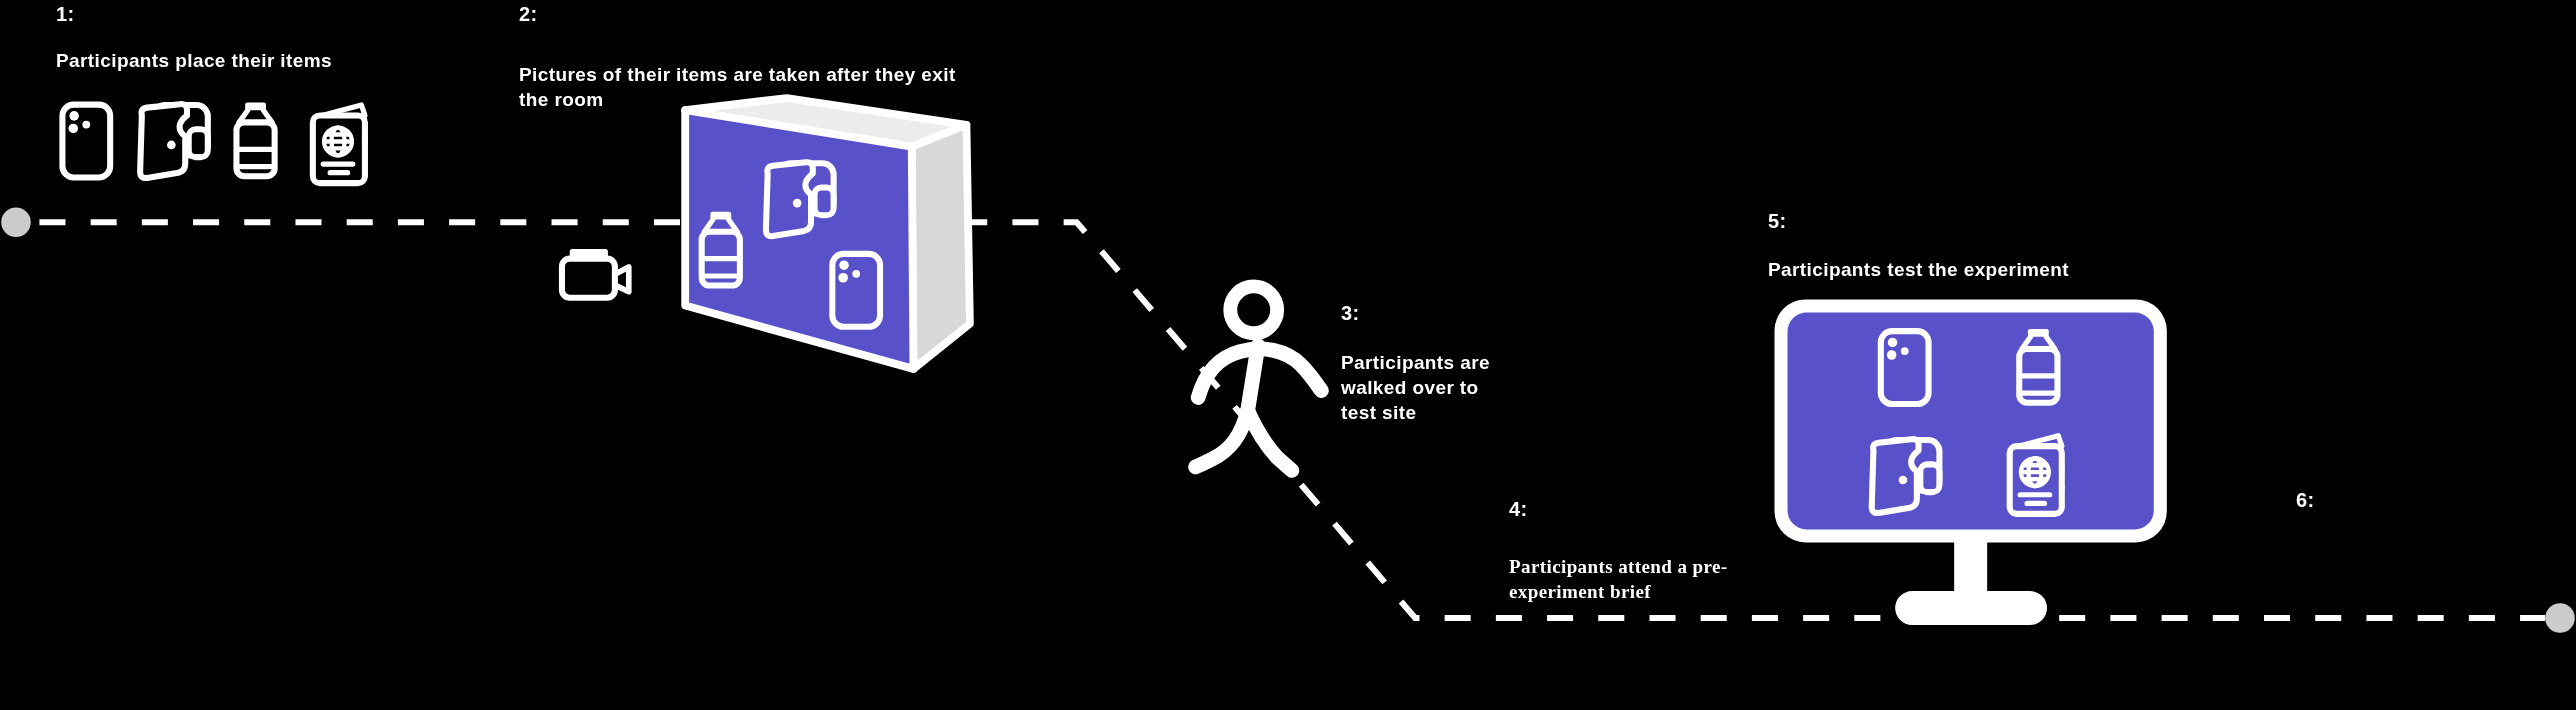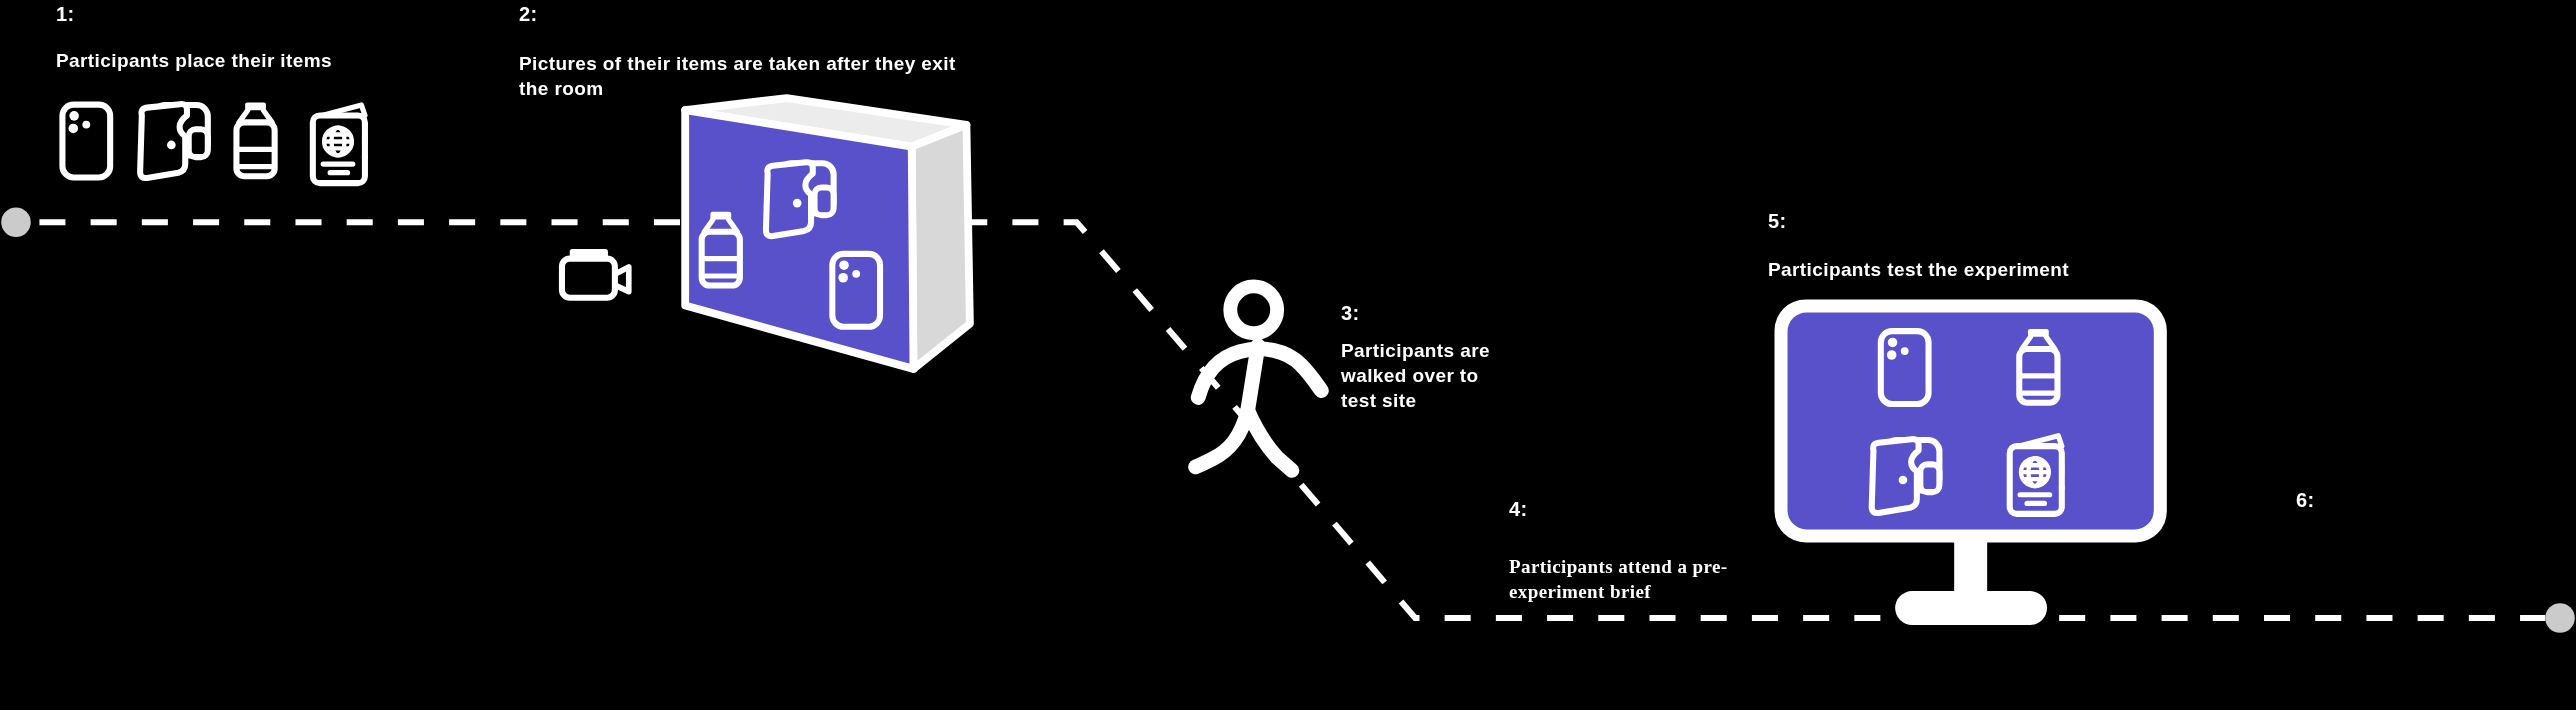--- a/index.html
+++ b/index.html
@@ -116,26 +116,26 @@
     </g>
   </svg>
 
   <div class="step" style="left:56px;top:0.9px;">
     <div class="num">1:</div>
     <div class="label" style="margin-top:21px;width:330px;">Participants place their items</div>
   </div>
 
   <div class="step" style="left:519px;top:0.9px;">
     <div class="num">2:</div>
-    <div class="label" style="margin-top:24px;width:451px;">Pictures of their items are taken after they exit the room</div>
+    <div class="label" style="margin-top:35px;width:451px;">Pictures of their items are taken after they exit the room</div>
   </div>
 
   <div class="step" style="left:1341px;top:300px;">
     <div class="num">3:</div>
-    <div class="label" style="margin-top:12px;width:152px;">Participants are walked over to test site</div>
+    <div class="label" style="margin-top:24px;width:152px;">Participants are walked over to test site</div>
   </div>
 
   <div class="step" style="left:1509px;top:496px;">
     <div class="num">4:</div>
     <div class="label" style="margin-top:32px;width:260px;font-family:Liberation Serif, serif;">Participants attend a pre-experiment brief</div>
   </div>
 
   <div class="step" style="left:1768px;top:208px;">
     <div class="num">5:</div>
     <div class="label" style="margin-top:23.4px;width:417px;">Participants test the experiment</div>

